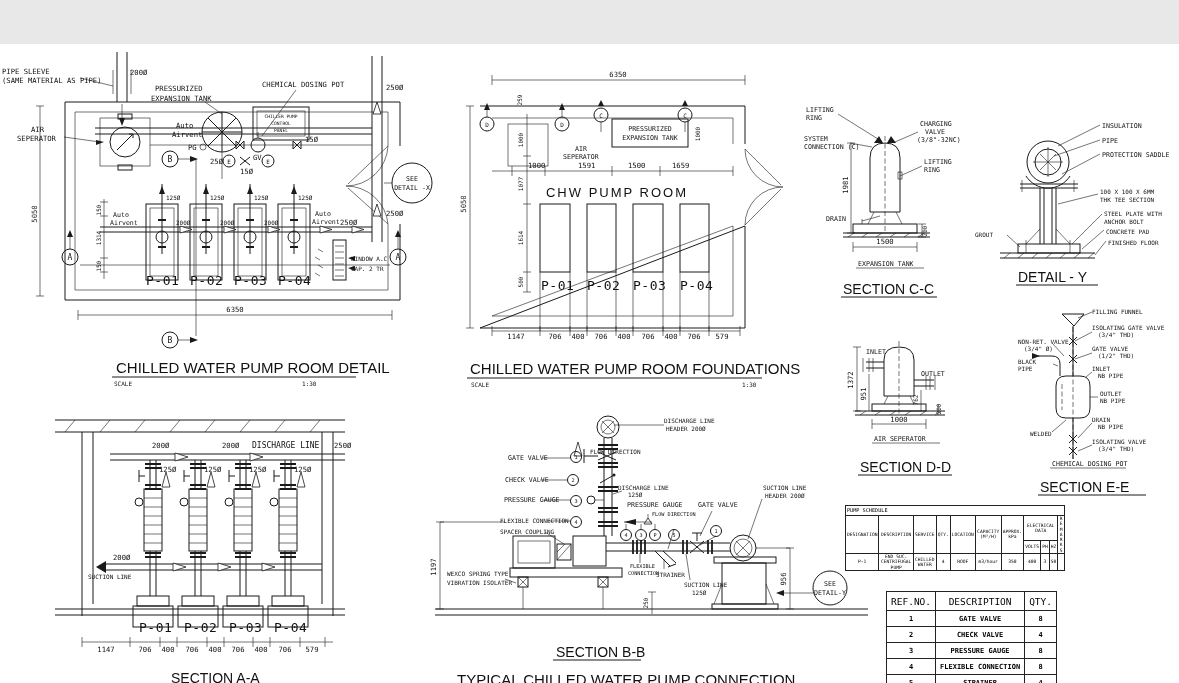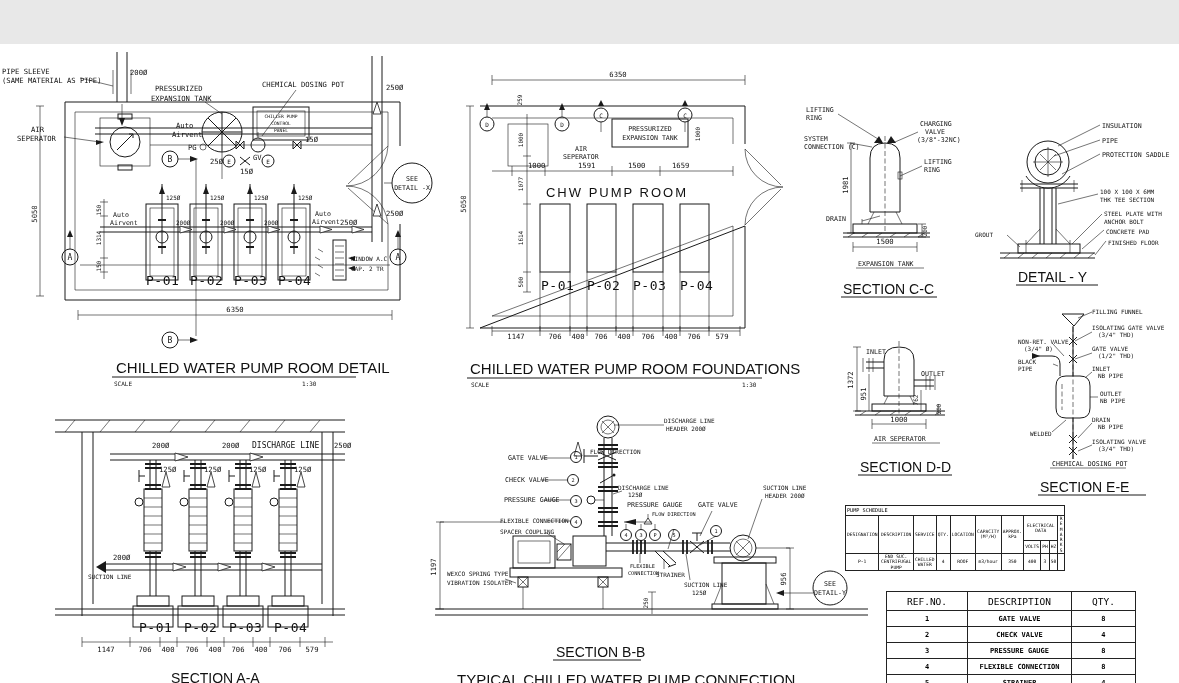--- a/index.html
+++ b/index.html
@@ -16,21 +16,21 @@
   .t45{font-size:4.6px;}.t5{font-size:5.2px;}.t6{font-size:6px;}.t65{font-size:6.6px;}
   .t7{font-size:7.2px;}.t8{font-size:8px;}.t13{font-size:13px;letter-spacing:.5px;}
   .ttl{font-family:"Liberation Sans",sans-serif;font-size:14px;}
   .ttl2{font-family:"Liberation Sans",sans-serif;font-size:15px;}
   .room{font-family:"Liberation Sans",sans-serif;font-size:13px;letter-spacing:2px;}
   table{position:absolute;border-collapse:collapse;background:#fff;}
   .sched{left:845px;top:461px;width:220px;font-size:4.6px;line-height:1.15;}
   .sched th,.sched td{border:.8px solid #222;padding:0 1px;text-align:center;font-weight:normal;}
   .sched .ti{text-align:left;font-size:5.2px;height:9px;}
   .ref{left:886px;top:547px;border:1.6px solid #222;}
-  .ref th{border:1.2px solid #222;font-size:9.5px;font-weight:normal;height:18px;padding:0 20px;}
+  .ref th{border:1.2px solid #222;font-size:9.5px;font-weight:normal;height:18px;padding:0 4px;}
   .ref td{border:1.2px solid #222;font-size:7px;font-weight:bold;height:15px;text-align:center;padding:0 4px;}
   .botbar{position:absolute;left:0;top:672px;width:1179px;height:11px;background:#454545;}
 </style>
 </head>
 <body>
 
 <div class="canvas">
 <svg width="1179" height="683" viewBox="0 0 1179 683">
 
 <g>

